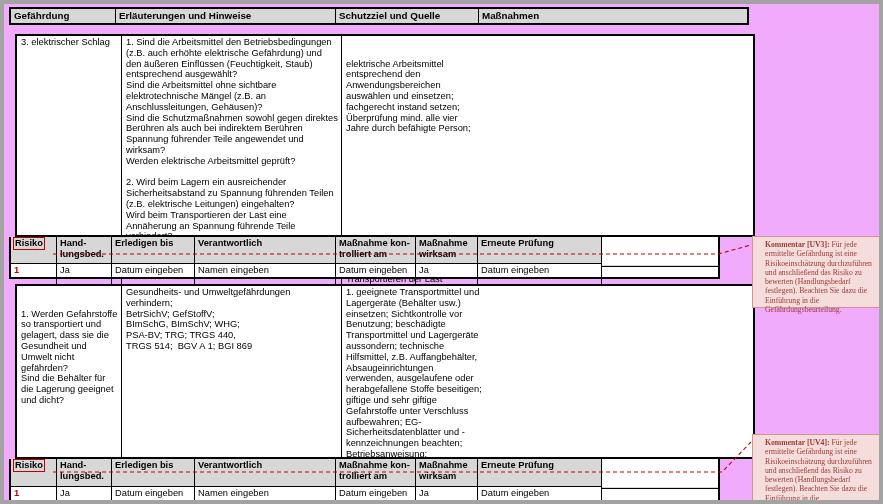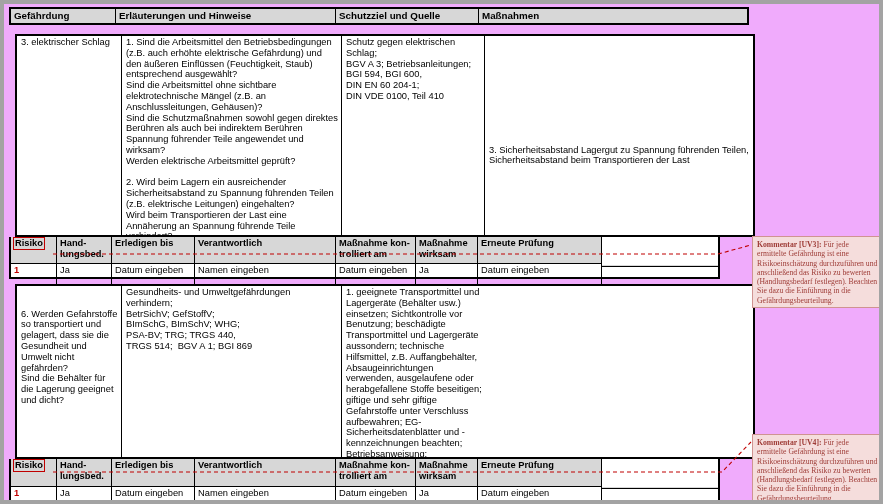--- a/index.html
+++ b/index.html
@@ -68,21 +68,21 @@
     display:inline-block;
   }
 
   
   .comment-box {
     position:absolute; left:748px; width:130px;
     background:#f5dddc; border:1px solid #cf9391;
     color:#9e3b36;
     font-family:"Liberation Serif","DejaVu Serif",serif;
     font-size:7.7px; line-height:9.3px;
-    padding:3px 3px 2px 4px;
+    padding:3px 3px 2px 12px;
     white-space:pre-wrap; z-index:6;
   }
   #comment-uv3 { top:232px; height:72px; }
   #comment-uv4 { top:430px; height:71px; }
   .comment-label { font-weight:bold; }
 
   
   #connector-overlay {
     position:absolute; left:0; top:0; width:883px; height:504px;
     pointer-events:none; z-index:5;
@@ -102,26 +102,24 @@
 
   <div class="block-content" id="block3-content">
     <div>3. elektrischer Schlag</div>
     <div>1. Sind die Arbeitsmittel den Betriebsbedingungen (z.B. auch erhöhte elektrische Gefährdung) und den äußeren Einflüssen (Feuchtigkeit, Staub) entsprechend ausgewählt?
 Sind die Arbeitsmittel ohne sichtbare elektrotechnische Mängel (z.B. an Anschlussleitungen, Gehäusen)?
 Sind die Schutzmaßnahmen sowohl gegen direktes Berühren als auch bei indirektem Berühren Spannung führender Teile angewendet und wirksam?
 Werden elektrische Arbeitsmittel geprüft?
 
 2. Wird beim Lagern ein ausreichender Sicherheitsabstand zu Spannung führenden Teilen (z.B. elektrische Leitungen) eingehalten?
 Wird beim Transportieren der Last eine Annäherung an Spannung führende Teile verhindert?</div>
-    <div>Schutz gegen elektrischen Schlag;
-BGV A 3; Betriebsanleitungen;
-BGI 594, BGI 600,
-DIN EN 60 204-1;
-DIN VDE 0100, Teil 410</div>
     <div>
+      <div>elektrische Arbeitsmittel entsprechend den Anwendungsbereichen auswählen und einsetzen;
+fachgerecht instand setzen;
+Überprüfung mind. alle vier Jahre durch befähigte Person;</div>
       <div class="para-gap-1">3. Sicherheitsabstand Lagergut zu Spannung führenden Teilen, Sicherheitsabstand beim Transportieren der Last</div>
     </div>
   </div>
 
   <div class="block-sub" id="block3-sub">
     <div class="sub-h"><span class="risk-label">Risiko</span></div>
     <div class="sub-h">Hand-
 lungsbed.</div>
     <div class="sub-h">Erledigen bis</div>
     <div class="sub-h">Verantwortlich</div>
@@ -137,21 +135,21 @@
     <div class="sub-v">Datum eingeben</div>
     <div class="sub-v">Namen eingeben</div>
     <div class="sub-v">Datum eingeben</div>
     <div class="sub-v">Ja</div>
     <div class="sub-v">Datum eingeben</div>
     <div class="sub-v">in Bearbeitung</div>
   </div>
 
   <div class="block-content" id="block4-content">
     <div>
-      <div>6. Werden Gefahrstoffe so transportiert und gelagert, dass sie die Gesundheit und Umwelt nicht gefährden?
+      <div>1. Werden Gefahrstoffe so transportiert und gelagert, dass sie die Gesundheit und Umwelt nicht gefährden?
 Sind die Behälter für die Lagerung geeignet und dicht?</div>
       <div class="para-gap-2">2. Sind erforderliche organisatorische und persönliche Maßnahmen getroffen (z.B. für erste Hilfe, für den Leckagefall)?</div>
     </div>
     <div>Gesundheits- und Umweltgefährdungen verhindern;
 BetrSichV; GefStoffV;
 BImSchG, BImSchV; WHG;
 PSA-BV; TRG; TRGS 440,
 TRGS 514;  BGV A 1; BGI 869</div>
     <div>1. geeignete Transportmittel und Lagergeräte (Behälter usw.) einsetzen; Sichtkontrolle vor Benutzung; beschädigte Transportmittel und Lagergeräte aussondern; technische Hilfsmittel, z.B. Auffangbehälter, Absaugeinrichtungen verwenden, ausgelaufene oder herabgefallene Stoffe beseitigen; giftige und sehr giftige Gefahrstoffe unter Verschluss aufbewahren; EG- Sicherheitsdatenblätter und -kennzeichnungen beachten; Betriebsanweisung; Umfüllbedingungen beachten;
 

